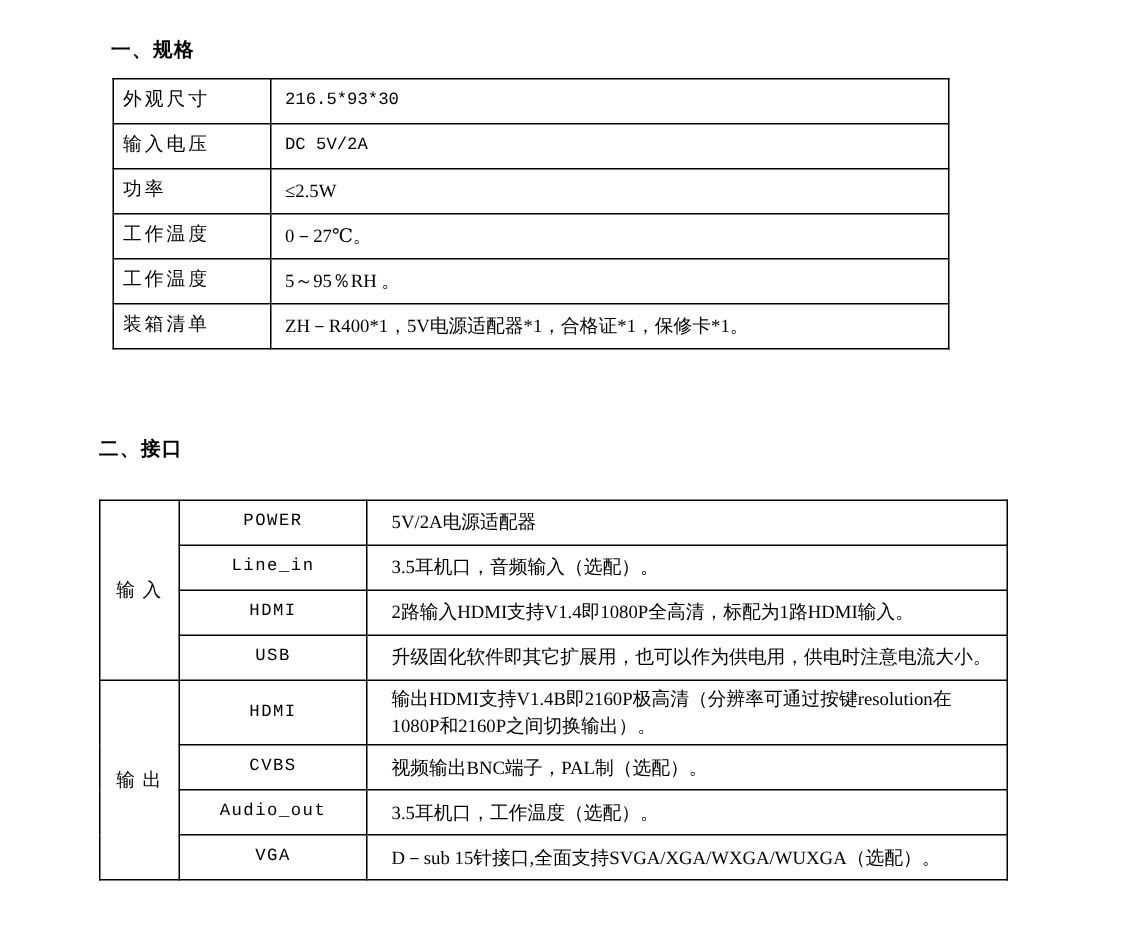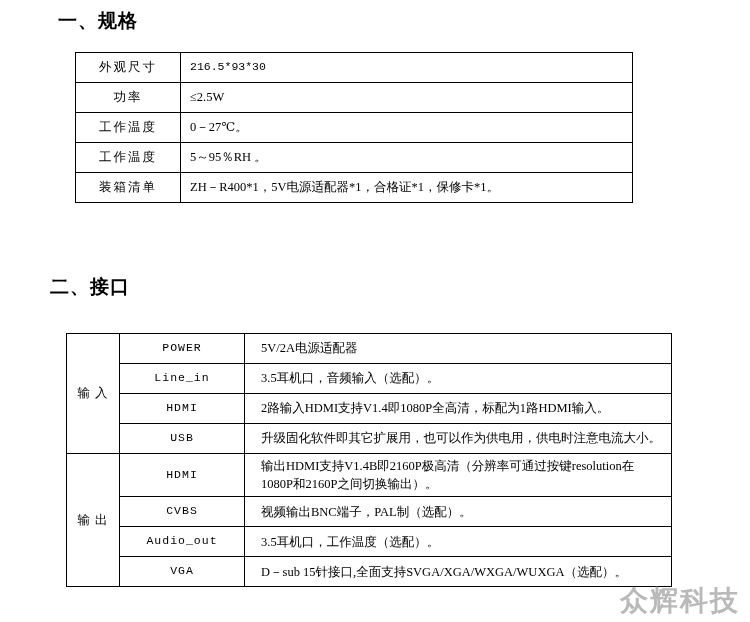--- a/index.html
+++ b/index.html
@@ -16,22 +16,22 @@
     overflow: hidden;
   }
   .page {
     position: relative;
     width: 750px;
     height: 622px;
   }
   h2.section-title {
     font-family: Liberation Serif, serif;
     font-weight: bold;
-    font-size: 19px;
-    margin: 0;
+    font-size: 13px;
+    margin: 16px;
     letter-spacing: 1px;
   }
   #sec1-title {
     position: absolute;
     left: 58px;
     top: 8px;
   }
   #sec2-title {
     position: absolute;
     left: 50px;
@@ -49,24 +49,24 @@
   }
   
   #spec-table {
     position: absolute;
     left: 75px;
     top: 52px;
     width: 558px;
   }
   #spec-table td.label {
     width: 92px;
-    text-align: center;
     letter-spacing: 2px;
     white-space: nowrap;
     height: 23px;
+    font-family: Liberation Mono, monospace;
   }
   #spec-table td.value {
     padding-left: 9px;
     margin-left: 14px;
   }
   
   #iface-table {
     position: absolute;
     left: 66px;
     top: 333px;
@@ -112,20 +112,24 @@
 
 <div class="page">
 
   <h2 class="section-title" id="sec1-title">一、规格</h2>
 
   <table id="spec-table">
     <tbody>
       <tr>
         <td class="label">外观尺寸</td>
         <td class="value mono">216.5*93*30</td>
+      </tr>
+      <tr>
+        <td class="label">输入电压</td>
+        <td class="value mono">DC 5V/2A</td>
       </tr>
       <tr>
         <td class="label">功率</td>
         <td class="value">≤2.5W</td>
       </tr>
       <tr>
         <td class="label">工作温度</td>
         <td class="value">0－27℃。</td>
       </tr>
       <tr>
@@ -178,15 +182,14 @@
         <td class="port mono">Audio_out</td>
         <td class="desc">3.5耳机口，工作温度（选配）。</td>
       </tr>
       <tr>
         <td class="port mono">VGA</td>
         <td class="desc">D－sub 15针接口,全面支持SVGA/XGA/WXGA/WUXGA（选配）。</td>
       </tr>
     </tbody>
   </table>
 
-  <div id="watermark">众辉科技</div>
 
 </div>
 
 </body></html>

